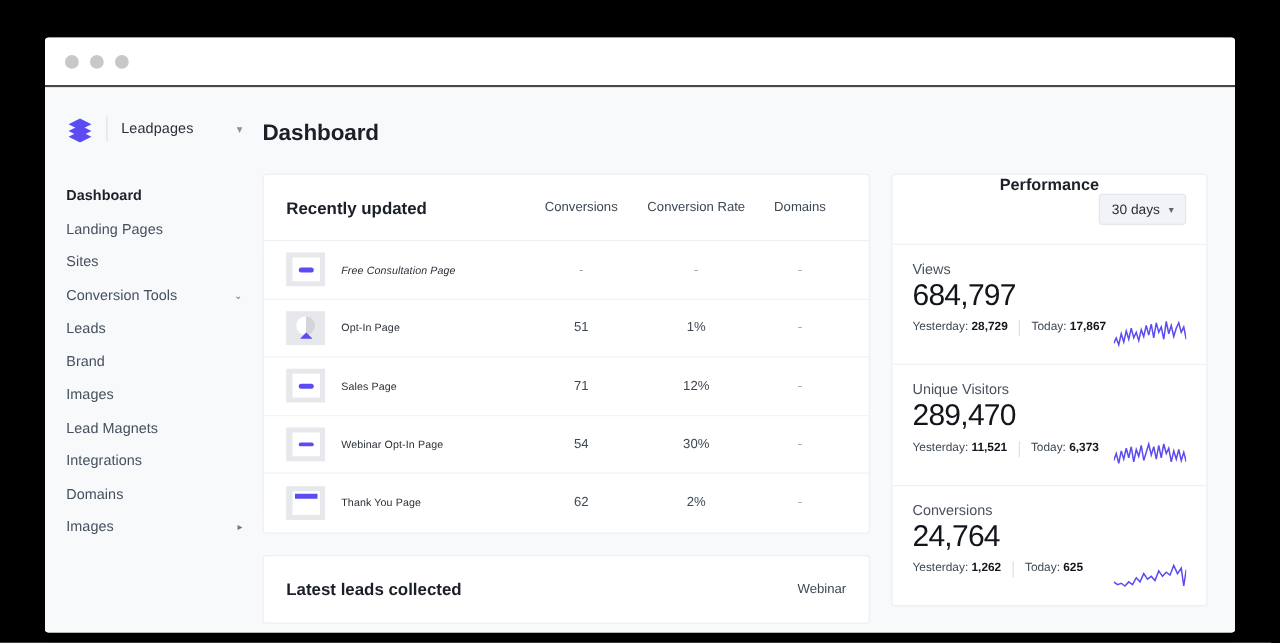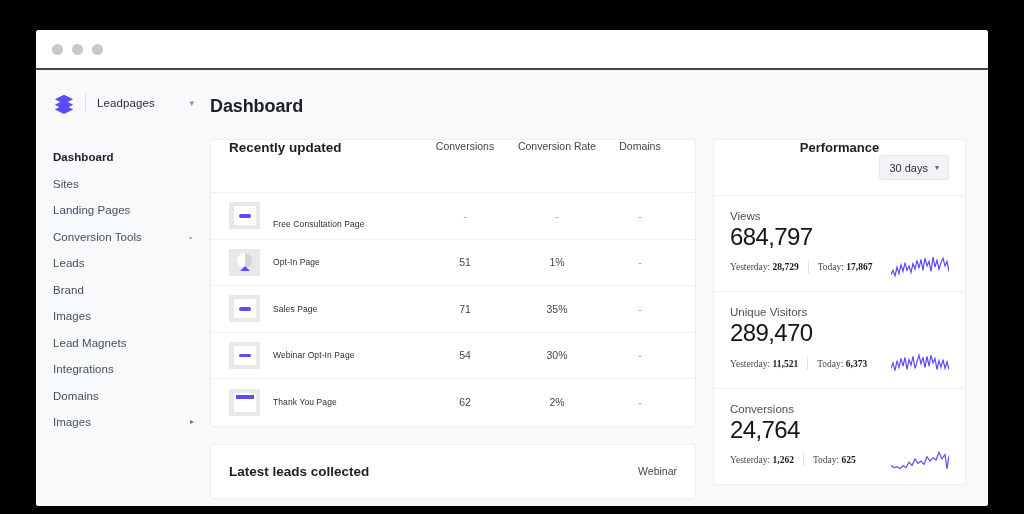--- a/index.html
+++ b/index.html
@@ -128,21 +128,21 @@
 
   .card {
     background: #ffffff;
     border: 1px solid #eceff3;
     border-radius: 3px;
   }
 
   
   .tbl-head {
     display: flex;
-    align-items: flex-start;
+    align-items: center;
     height: 53px;
     padding: 0 18px;
     border-bottom: 1px solid #eef1f4;
   }
   .tbl-title {
     font-size: 13.5px;
     font-weight: bold;
     color: #1b1f27;
   }
   .col-name { flex: 1 1 auto; min-width: 0; }
@@ -284,25 +284,23 @@
   }
   .metric-value {
     font-size: 24px;
     font-weight: normal;
     color: #12151b;
     letter-spacing: -.6px;
     line-height: 1.18;
   }
   .metric-foot {
     display: flex;
-    align-items: center;
     margin-top: 5px;
     font-size: 9.5px;
     color: #3d4854;
-    font-family: Liberation Serif, serif;
   }
   .metric-foot b { color: #12151b; }
   .vsep {
     width: 1px; height: 13px;
     background: #dde1e6;
     margin: 0 9px;
   }
   .spark { margin-left: auto; width: 58px; height: 22px; display: block; }
 </style>
 </head>
@@ -327,24 +325,24 @@
         </svg>
         <span class="brand-sep"></span>
         <span class="brand-name">Leadpages</span>
         <span class="brand-caret">▾</span>
       </div>
       <div class="nav" id="nav">
           <div class="nav-item active">
             <span>Dashboard</span>
           </div>
           <div class="nav-item">
+            <span>Landing Pages</span>
+          </div>
+          <div class="nav-item">
             <span>Sites</span>
-          </div>
-          <div class="nav-item">
-            <span>Landing Pages</span>
           </div>
           <div class="nav-item">
             <span>Conversion Tools</span>
             <span class="nav-arrow">⌄</span>
           </div>
           <div class="nav-item">
             <span>Leads</span>
           </div>
           <div class="nav-item">
             <span>Brand</span>
@@ -377,21 +375,21 @@
 
           <div class="card">
             <div class="tbl-head">
               <div class="col-name tbl-title">Recently updated</div>
               <div class="col-num">Conversions</div>
               <div class="col-num">Conversion Rate</div>
               <div class="col-earn">Domains</div>
             </div>
             <div id="tbl-body">
                 <div class="tbl-row">
-                  <div class="col-name" style="display: flex; align-items: flex-end;">
+                  <div class="col-name" style="display: flex; align-items: center; font-style: italic;">
                     <div class="thumb">
                       <div class="thumb-inner">
                         <div class="bar-mark"></div>
                       </div>
                     </div>
                     <span class="row-name">Free Consultation Page</span>
                   </div>
                   <div class="col-num cell dash">-</div>
                   <div class="col-num cell dash">-</div>
                   <div class="col-earn cell dash">-</div>
@@ -413,21 +411,21 @@
                 <div class="tbl-row">
                   <div class="col-name" style="display: flex; align-items: center;">
                     <div class="thumb">
                       <div class="thumb-inner">
                         <div class="bar-mark"></div>
                       </div>
                     </div>
                     <span class="row-name">Sales Page</span>
                   </div>
                   <div class="col-num cell">71</div>
-                  <div class="col-num cell">35%</div>
+                  <div class="col-num cell">12%</div>
                   <div class="col-earn cell dash">-</div>
                 </div>
                 <div class="tbl-row">
                   <div class="col-name" style="display: flex; align-items: center;">
                     <div class="thumb">
                       <div class="thumb-inner">
                         <div class="bar-mark"></div>
                       </div>
                     </div>
                     <span class="row-name">Webinar Opt-In Page</span>

